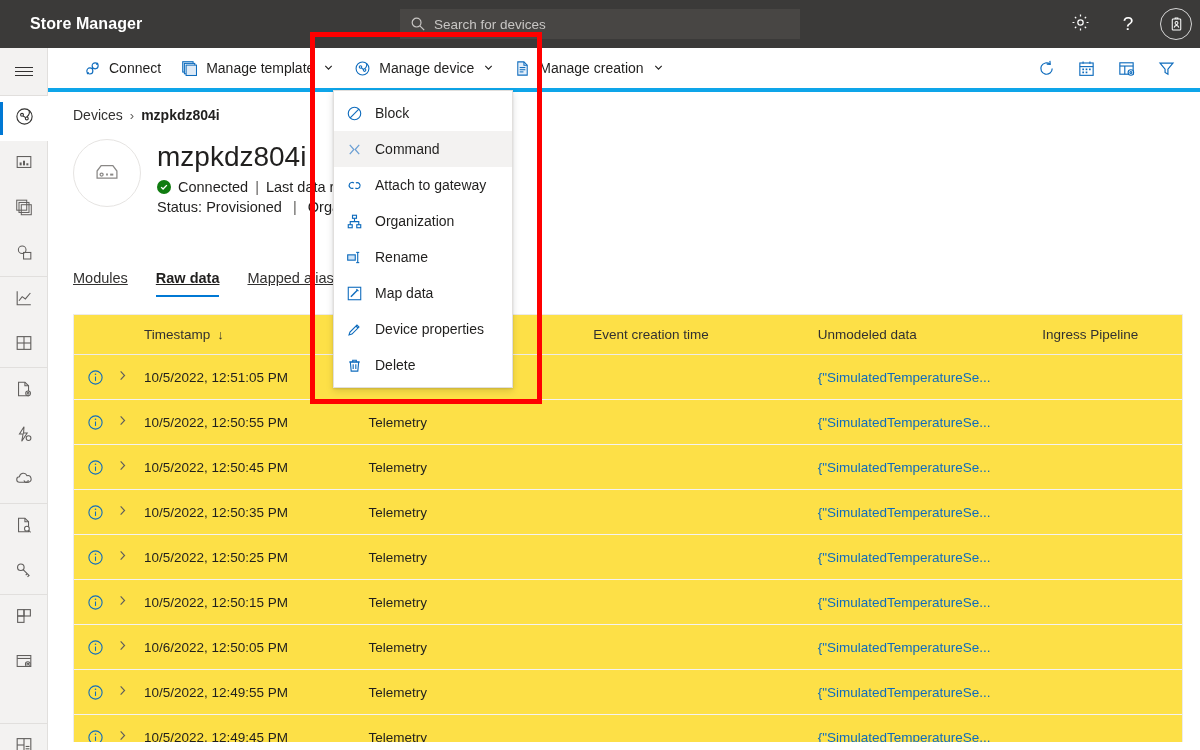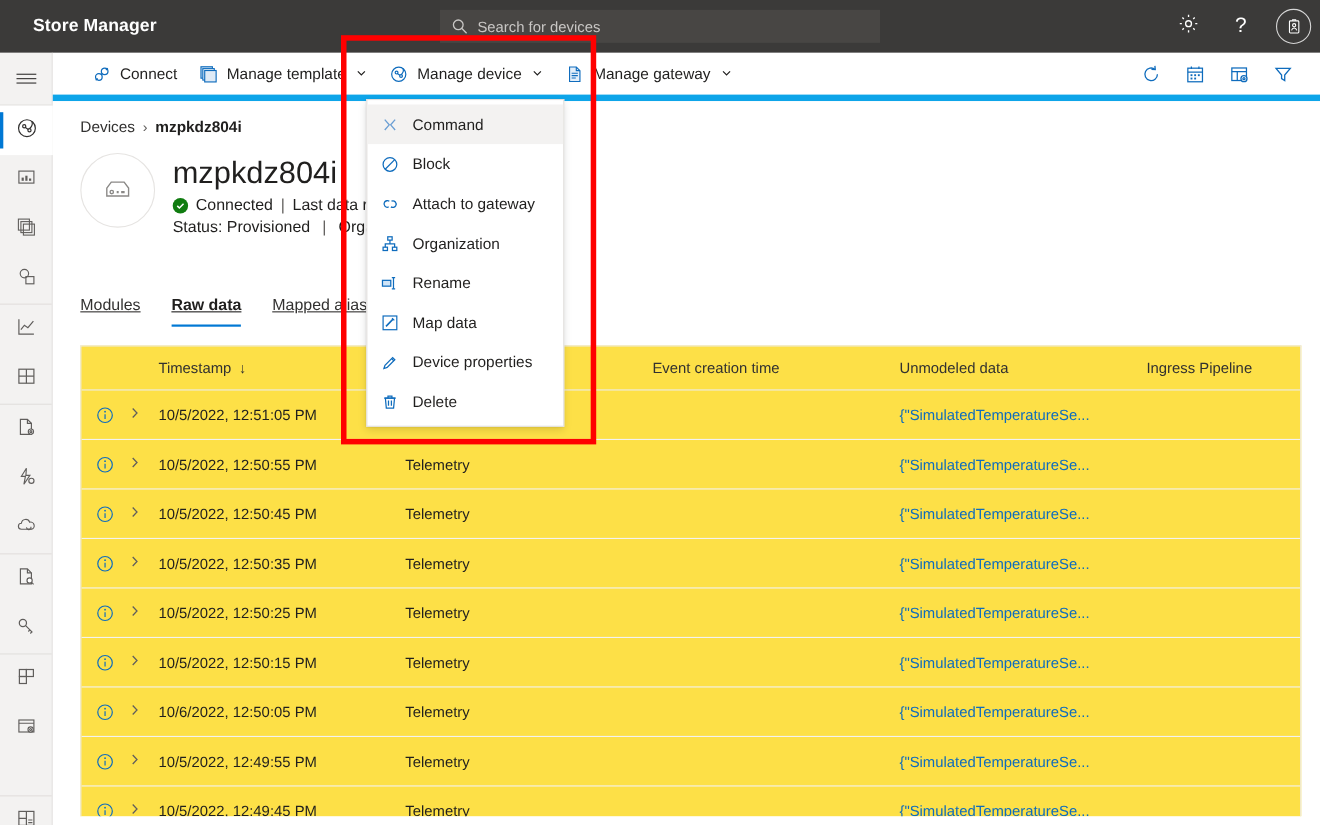--- a/index.html
+++ b/index.html
@@ -58,21 +58,21 @@
     content: ""; position: absolute; left: 0; top: 6px; width: 3px; height: 33px;
     background: #0078d4;
   }
   .rail-sep { height: 1px; background: #e1dfdd; margin: 0; }
   .hamburger { width: 48px; height: 47px; display: flex; align-items: center; justify-content: center; cursor: pointer; }
   .hamburger span { display: block; width: 18px; height: 1.6px; background: #323130; margin: 2.6px 0; }
 
   
   .cmdbar {
     position: absolute; left: 48px; top: 48px; width: 1152px; height: 44px;
-    background: #ffffff; border-bottom: 6px solid #0ea5e9;
+    background: #ffffff; border-bottom: 4px solid #0ea5e9;
     display: flex; align-items: center; padding-left: 26px;
   }
   .cmd {
     display: flex; align-items: center; height: 44px; padding: 0 10px;
     cursor: pointer; font-size: 14px; color: #201f1e; white-space: nowrap;
   }
   .cmd .ci { width: 17px; height: 17px; margin-right: 8px; flex: 0 0 17px; }
   .cmd .chev { margin-left: 9px; color: #201f1e; }
   .cmdbar-right {
     position: absolute; right: 14px; top: 0; height: 44px; display: flex; align-items: center;
@@ -416,21 +416,21 @@
     <div class="cmd">
       <span class="ci">
         <svg viewBox="0 0 18 18" width="17" height="17" fill="none" stroke="#0f6cbd" stroke-width="1.1">
           <path d="M4 2h6.5l3.5 3.5V16H4z" fill="#e4effa"></path>
           <path d="M10.5 2v3.5H14"></path>
           <line x1="6" y1="8" x2="12" y2="8"></line>
             <line x1="6" y1="10.3" x2="12" y2="10.3"></line>
             <line x1="6" y1="12.6" x2="10" y2="12.6"></line>
         </svg>
       </span>
-      <span>Manage gateway</span>
+      <span>Manage creation</span>
       <span class="chev">
         <svg viewBox="0 0 12 12" width="11" height="11" fill="none" stroke="#201f1e" stroke-width="1.2">
             <polyline points="2.5,4.3 6,7.8 9.5,4.3"></polyline>
           </svg>
       </span>
     </div>
 
     <div class="cmdbar-right">
       <div class="cmd-ico">
         <span>
@@ -699,38 +699,38 @@
             <div class="c-type">Telemetry</div>
             <div class="c-evt"></div>
             <div class="c-unm link-blue">{"SimulatedTemperatureSe...</div>
             <div class="c-ing"></div>
           </div>
         </div>
     </div>
   </div>
 
   <div class="menu">
+    <div class="menu-item">
+      <span class="mi">
+        <svg viewBox="0 0 18 18" width="17" height="17" fill="none" stroke="#0f6cbd" stroke-width="1.2">
+          <circle cx="9" cy="9" r="6.6"></circle>
+            <line x1="4.4" y1="13.6" x2="13.6" y2="4.4"></line>
+        </svg>
+      </span>
+      <span>Block</span>
+    </div>
+
     <div class="menu-item hl">
       <span class="mi">
         <svg viewBox="0 0 18 18" width="17" height="17" fill="none" stroke="#6b9fd4" stroke-width="1.3">
           <polyline points="4,4 8.3,9 4,14"></polyline>
             <polyline points="14,4 9.7,9 14,14"></polyline>
         </svg>
       </span>
       <span>Command</span>
-    </div>
-
-    <div class="menu-item">
-      <span class="mi">
-        <svg viewBox="0 0 18 18" width="17" height="17" fill="none" stroke="#0f6cbd" stroke-width="1.2">
-          <circle cx="9" cy="9" r="6.6"></circle>
-            <line x1="4.4" y1="13.6" x2="13.6" y2="4.4"></line>
-        </svg>
-      </span>
-      <span>Block</span>
     </div>
 
     <div class="menu-item">
       <span class="mi">
         <svg viewBox="0 0 18 18" width="17" height="17" fill="none" stroke="#0f6cbd" stroke-width="1.25">
           <path d="M10.5 6.2a3.2 3.2 0 014 4.6c-1 1.5-3.1 1.9-4.6.9"></path>
           <path d="M7.8 11.8a3.2 3.2 0 01-4-4.6c1-1.5 3.1-1.9 4.6-.9"></path>
         </svg>
       </span>
       <span>Attach to gateway</span>

